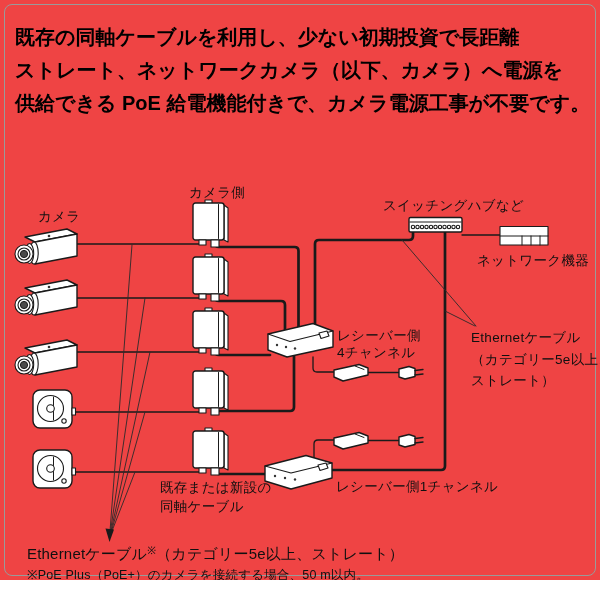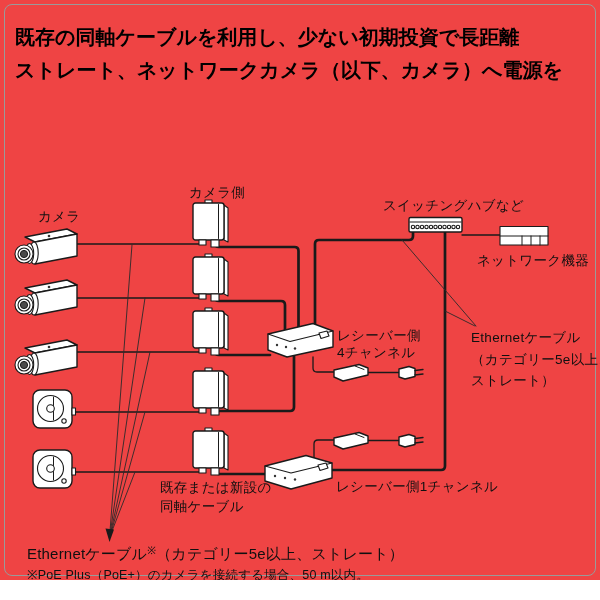--- a/index.html
+++ b/index.html
@@ -25,20 +25,21 @@
 </style>
 </head>
 <body>
 
 <div class="page">
   <div class="frame"></div>
 
   <div class="intro">
     <div>既存の同軸ケーブルを利用し、少ない初期投資で長距離</div>
     <div>ストレート、ネットワークカメラ（以下、カメラ）へ電源を</div>
+    <div>供給できる PoE 給電機能付きで、カメラ電源工事が不要です。</div>
   </div>
 
   <svg class="diagram" viewBox="0 0 600 600">
 
     <g>
       <path class="ln" d="M77,244 L203,244"></path>
       <path class="ln" d="M77,298 L203,298"></path>
       <path class="ln" d="M77,352 L203,352"></path>
       <path class="ln" d="M75,412 L203,412"></path>
       <path class="ln" d="M75,472 L203,472"></path>

